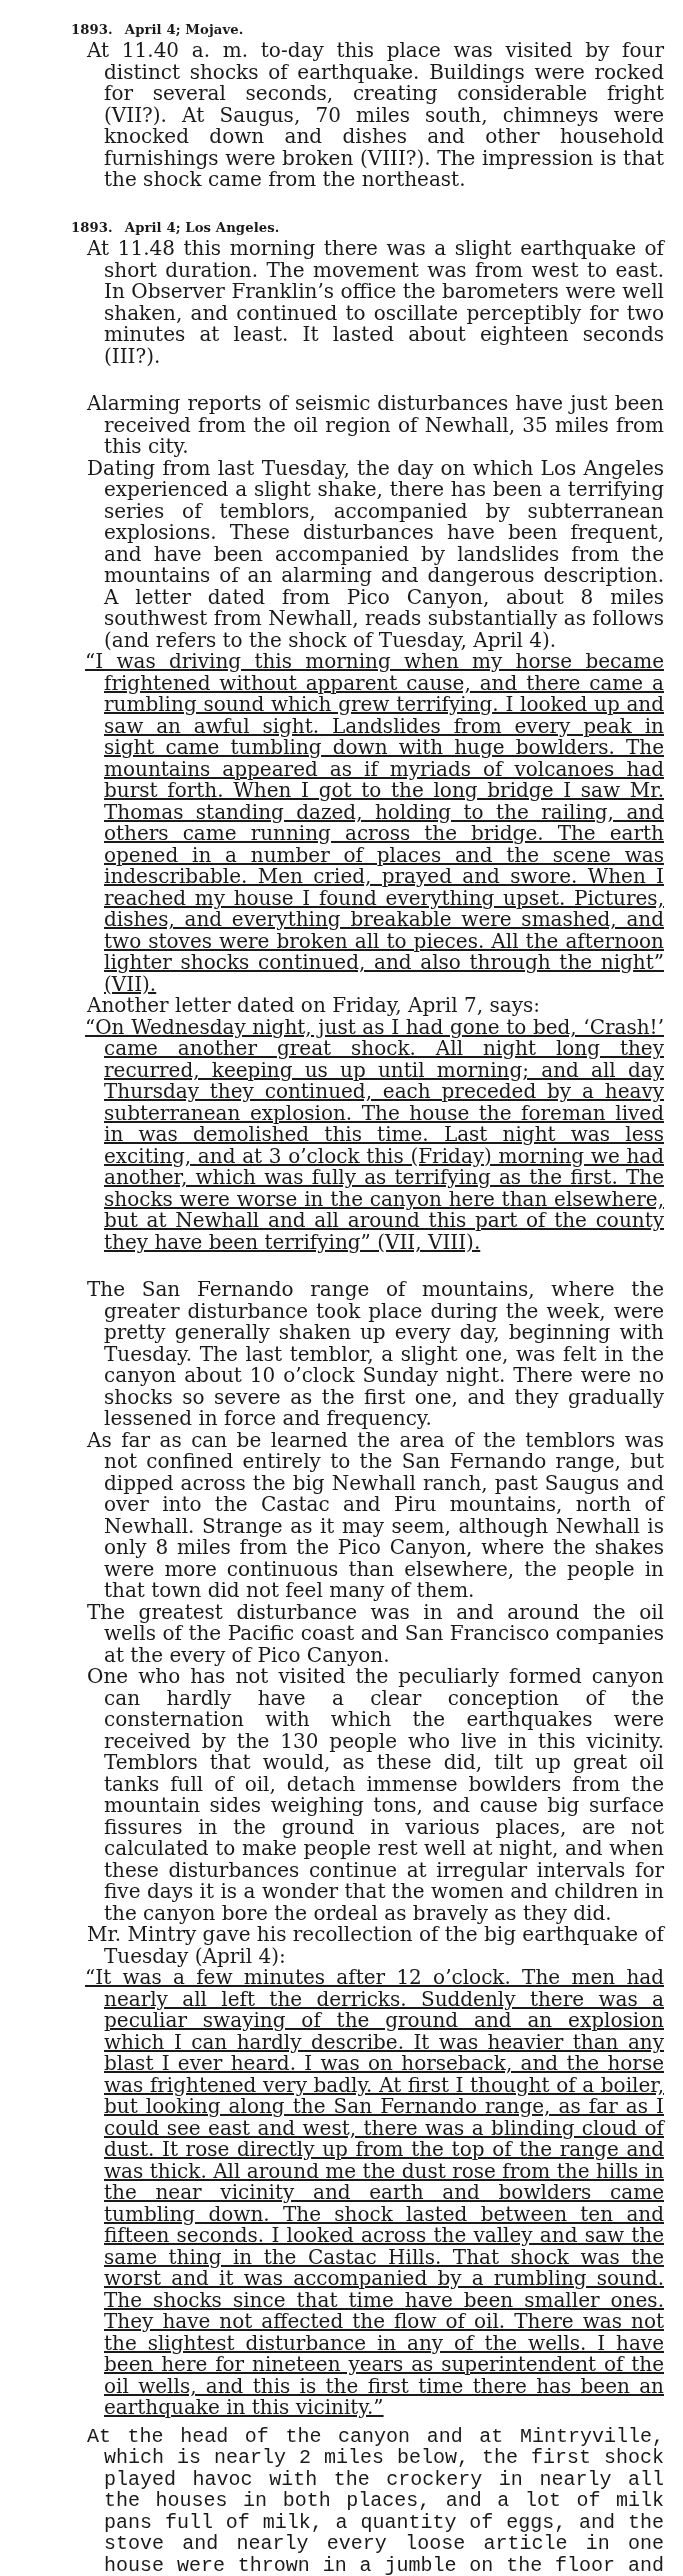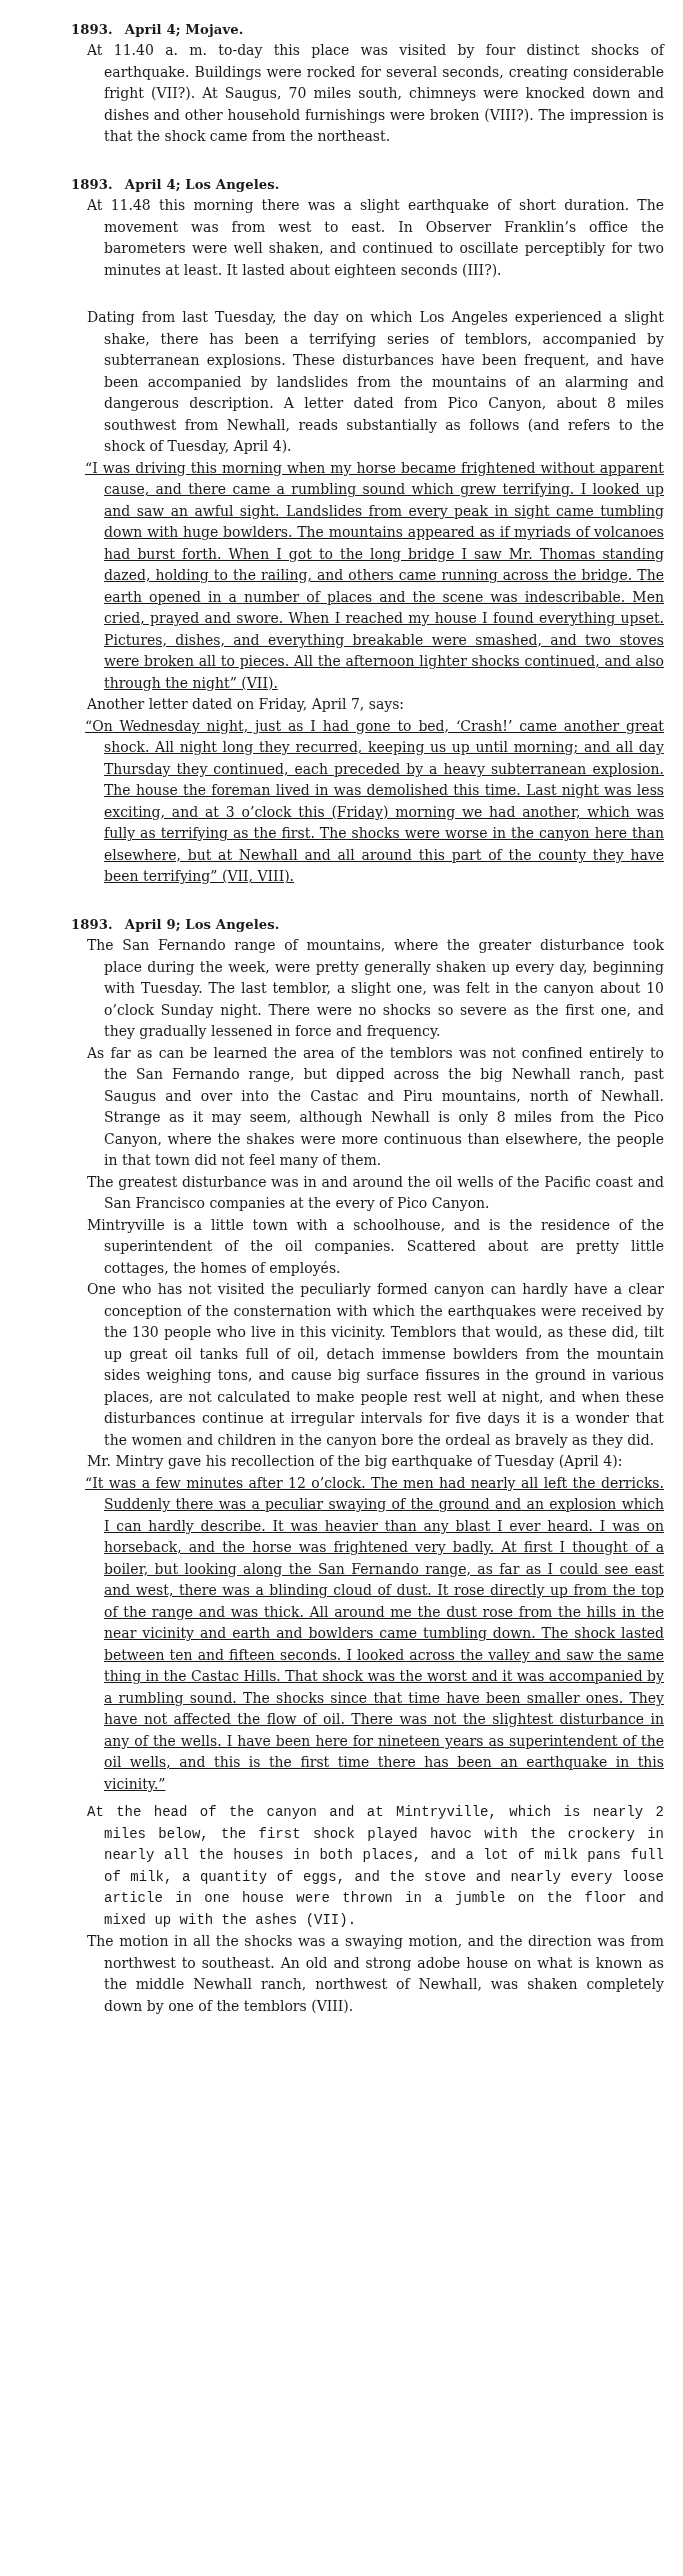--- a/index.html
+++ b/index.html
@@ -20,21 +20,21 @@
     font-family: "DejaVu Serif", "Liberation Serif", serif;
     font-weight: bold;
     font-size: 13.2px;
     line-height: 21.4px;
     margin: 0;
     white-space: pre;
     letter-spacing: 0.1px;
   }
   .heading .year { margin-right: 12px; }
   .para {
-    font-size: 14px;
+    font-size: 20px;
     line-height: 21.5px;
     text-align: justify;
     margin: 0 0 0 33px;
     text-indent: -17px;
     padding-left: 0;
   }
   .para.gap { margin-top: 6.8px; font-family: Liberation Mono, monospace; }
   .para.quote { text-indent: -19px; text-decoration: underline; }
 </style>
 </head>
@@ -46,32 +46,31 @@
     <p class="heading"><span class="year">1893.</span><span>April 4; Mojave.</span></p>
     <p class="para">At 11.40 a. m. to-day this place was visited by four distinct shocks of earthquake. Buildings were rocked for several seconds, creating considerable fright (VII?). At Saugus, 70 miles south, chimneys were knocked down and dishes and other household furnishings were broken (VIII?). The impression is that the shock came from the northeast.</p>
   </section>
 
   <section class="entry">
     <p class="heading"><span class="year">1893.</span><span>April 4; Los Angeles.</span></p>
     <p class="para">At 11.48 this morning there was a slight earthquake of short duration. The movement was from west to east. In Observer Franklin’s office the barometers were well shaken, and continued to oscillate perceptibly for two minutes at least. It lasted about eighteen seconds (III?).</p>
   </section>
 
   <section class="entry">
+    <p class="para">Alarming reports of seismic disturbances have just been received from the oil region of Newhall, 35 miles from this city.</p>
     <p class="para">Dating from last Tuesday, the day on which Los Angeles experienced a slight shake, there has been a terrifying series of temblors, accompanied by subterranean explosions. These disturbances have been frequent, and have been accompanied by landslides from the mountains of an alarming and dangerous description. A letter dated from Pico Canyon, about 8 miles southwest from Newhall, reads substantially as follows (and refers to the shock of Tuesday, April 4).</p>
     <p class="para quote">“I was driving this morning when my horse became frightened without apparent cause, and there came a rumbling sound which grew terrifying. I looked up and saw an awful sight. Landslides from every peak in sight came tumbling down with huge bowlders. The mountains appeared as if myriads of volcanoes had burst forth. When I got to the long bridge I saw Mr. Thomas standing dazed, holding to the railing, and others came running across the bridge. The earth opened in a number of places and the scene was indescribable. Men cried, prayed and swore. When I reached my house I found everything upset. Pictures, dishes, and everything breakable were smashed, and two stoves were broken all to pieces. All the afternoon lighter shocks continued, and also through the night” (VII).</p>
     <p class="para">Another letter dated on Friday, April 7, says:</p>
     <p class="para quote">“On Wednesday night, just as I had gone to bed, ‘Crash!’ came another great shock. All night long they recurred, keeping us up until morning; and all day Thursday they continued, each preceded by a heavy subterranean explosion. The house the foreman lived in was demolished this time. Last night was less exciting, and at 3 o’clock this (Friday) morning we had another, which was fully as terrifying as the first. The shocks were worse in the canyon here than elsewhere, but at Newhall and all around this part of the county they have been terrifying” (VII, VIII).</p>
   </section>
 
   <section class="entry">
-    <p class="heading"><span class="year">1893.</span><span>April 9; Los Angeles.</span></p>
     <p class="para">The San Fernando range of mountains, where the greater disturbance took place during the week, were pretty generally shaken up every day, beginning with Tuesday. The last temblor, a slight one, was felt in the canyon about 10 o’clock Sunday night. There were no shocks so severe as the first one, and they gradually lessened in force and frequency.</p>
     <p class="para">As far as can be learned the area of the temblors was not confined entirely to the San Fernando range, but dipped across the big Newhall ranch, past Saugus and over into the Castac and Piru mountains, north of Newhall. Strange as it may seem, although Newhall is only 8 miles from the Pico Canyon, where the shakes were more continuous than elsewhere, the people in that town did not feel many of them.</p>
     <p class="para">The greatest disturbance was in and around the oil wells of the Pacific coast and San Francisco companies at the every of Pico Canyon.</p>
-    <p class="para">Mintryville is a little town with a schoolhouse, and is the residence of the superintendent of the oil companies. Scattered about are pretty little cottages, the homes of employés.</p>
     <p class="para">One who has not visited the peculiarly formed canyon can hardly have a clear conception of the consternation with which the earthquakes were received by the 130 people who live in this vicinity. Temblors that would, as these did, tilt up great oil tanks full of oil, detach immense bowlders from the mountain sides weighing tons, and cause big surface fissures in the ground in various places, are not calculated to make people rest well at night, and when these disturbances continue at irregular intervals for five days it is a wonder that the women and children in the canyon bore the ordeal as bravely as they did.</p>
     <p class="para">Mr. Mintry gave his recollection of the big earthquake of Tuesday (April 4):</p>
     <p class="para quote">“It was a few minutes after 12 o’clock. The men had nearly all left the derricks. Suddenly there was a peculiar swaying of the ground and an explosion which I can hardly describe. It was heavier than any blast I ever heard. I was on horseback, and the horse was frightened very badly. At first I thought of a boiler, but looking along the San Fernando range, as far as I could see east and west, there was a blinding cloud of dust. It rose directly up from the top of the range and was thick. All around me the dust rose from the hills in the near vicinity and earth and bowlders came tumbling down. The shock lasted between ten and fifteen seconds. I looked across the valley and saw the same thing in the Castac Hills. That shock was the worst and it was accompanied by a rumbling sound. The shocks since that time have been smaller ones. They have not affected the flow of oil. There was not the slightest disturbance in any of the wells. I have been here for nineteen years as superintendent of the oil wells, and this is the first time there has been an earthquake in this vicinity.”</p>
     <p class="para gap">At the head of the canyon and at Mintryville, which is nearly 2 miles below, the first shock played havoc with the crockery in nearly all the houses in both places, and a lot of milk pans full of milk, a quantity of eggs, and the stove and nearly every loose article in one house were thrown in a jumble on the floor and mixed up with the ashes (VII).</p>
     <p class="para">The motion in all the shocks was a swaying motion, and the direction was from northwest to southeast. An old and strong adobe house on what is known as the middle Newhall ranch, northwest of Newhall, was shaken completely down by one of the temblors (VIII).</p>
   </section>
 
 </div>
 
 

